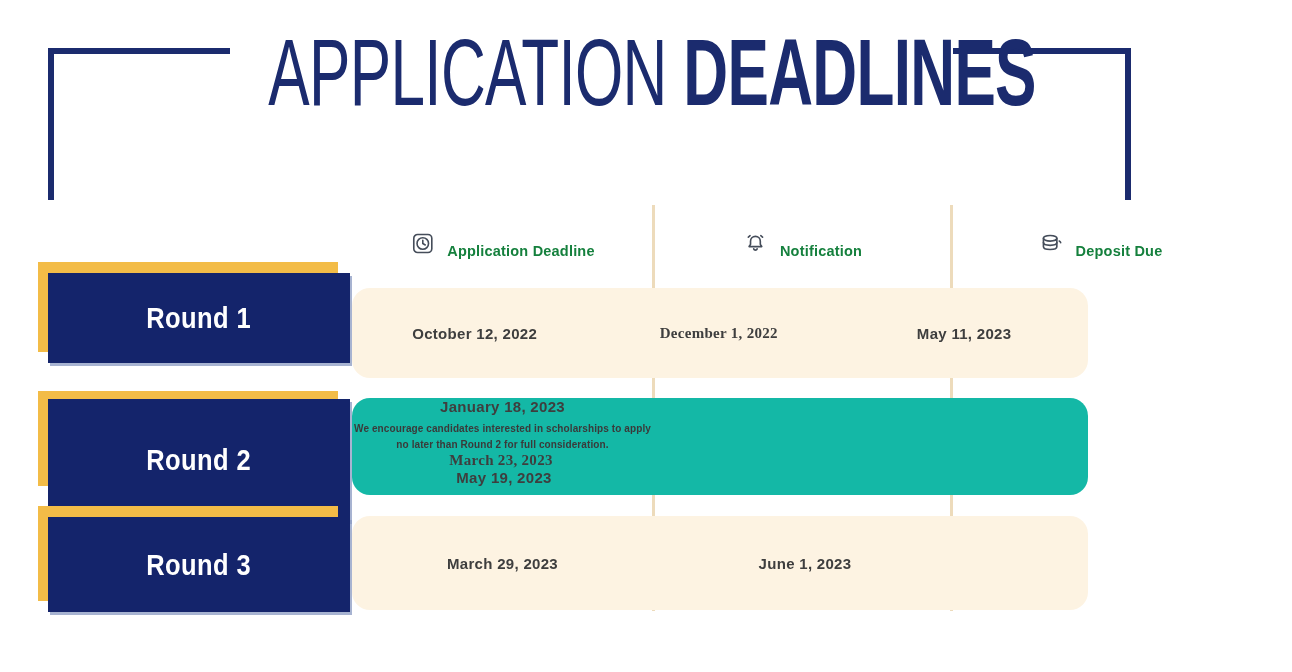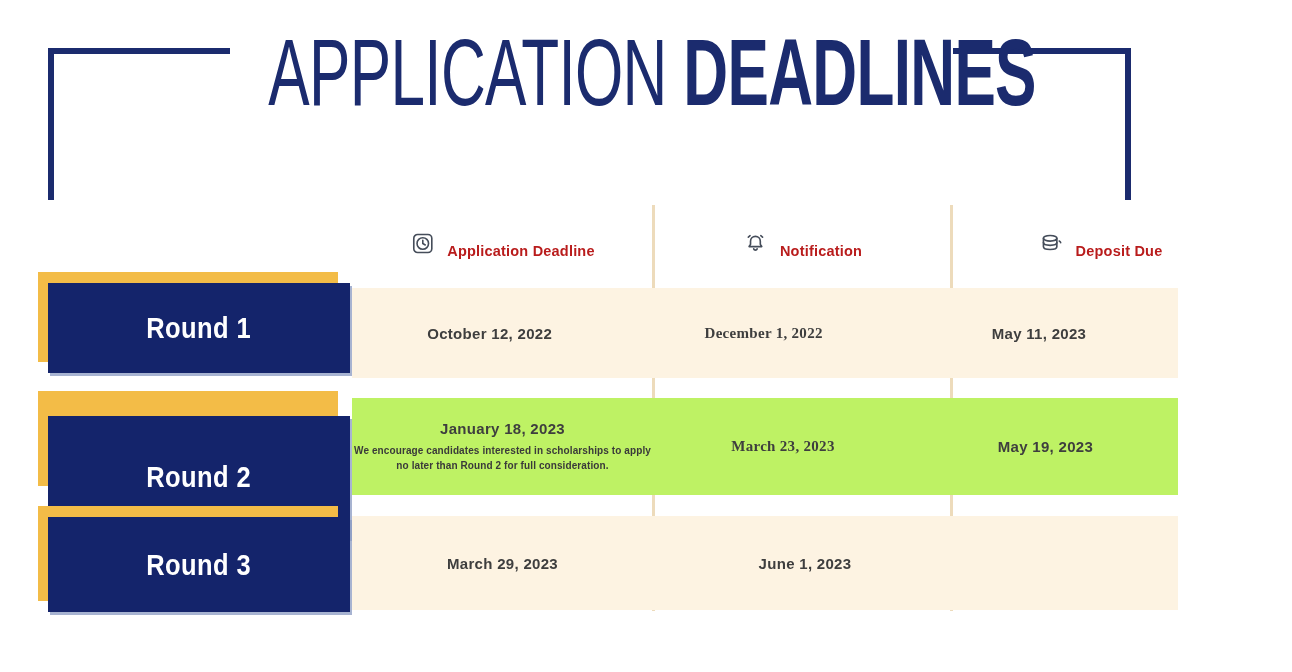--- a/index.html
+++ b/index.html
@@ -29,26 +29,26 @@
   .d1{ left:652px; }
   .d2{ left:950px; }
 
   
   .colhead{
     position:absolute; top:229px; transform:translateX(-50%);
     display:flex; align-items:center; gap:13px; height:28px;
   }
   .hicon{ width:23px; height:23px; color:#454d5a; display:inline-flex; }
   .hicon svg{ width:100%; height:100%; }
-  .hlabel{ font-size:14.5px; font-weight:700; color:#b91c1c; letter-spacing:.2px;margin-top:16px; }
+  .hlabel{ font-size:14.5px; font-weight:700; color:#15803d; letter-spacing:.2px;margin-top:16px; }
 
   
-  .rowbg{ position:absolute; left:352px; width:826px; display:flex; align-items:stretch; }
+  .rowbg{ position:absolute; left:352px; width:736px; display:flex; align-items:stretch;border-radius:18px; }
   .row-light{ background:#fdf3e2; }
-  .row-dark{ background:#bef264; }
+  .row-dark{ background:#14b8a6;flex-direction:column; }
   .cell{ display:flex; flex-direction:column; align-items:center; justify-content:center; text-align:center; }
   .c1{ width:301px; } .c2{ width:298px;font-family:Liberation Serif, serif; } .c3{ width:304px; }
   .date{ font-size:15px; font-weight:700; color:#3e3e3e; letter-spacing:.3px; }
   .note{ margin-top:6px; width:310px; font-size:10px; font-weight:600; color:#3a3a3a; line-height:1.55; letter-spacing:.1px; }
 
   
   .tab{ position:absolute; left:38px; width:314px; }
   .tab-gold{ position:absolute; left:0; top:0; width:300px; background:#f3bc47; }
   .tab-navy{
     position:absolute; left:10px; width:302px; background:#14246b;
@@ -135,30 +135,30 @@
 
   <div class="rowbg row-light" style="top:516px;height:94px">
     <div class="cell c1">
       <span class="date">March 29, 2023</span>
     </div>
     <div class="cell c3">
       <span class="date">June 1, 2023</span>
     </div>
   </div>
 
-  <div class="tab" style="top:272px;height:127px">
+  <div class="tab" style="top:262px;height:127px">
     <div class="tab-gold" style="height:90px"></div>
     <div class="tab-navy" style="top:11px;height:90px">
       <span>Round 1</span>
     </div>
   </div>
 
   <div class="tab" style="top:391px;height:106px">
     <div class="tab-gold" style="height:95px"></div>
-    <div class="tab-navy" style="top:25px;height:122px">
+    <div class="tab-navy" style="top:8px;height:122px">
       <span>Round 2</span>
     </div>
   </div>
 
   <div class="tab" style="top:506px;height:136px">
     <div class="tab-gold" style="height:95px"></div>
     <div class="tab-navy" style="top:11px;height:95px">
       <span>Round 3</span>
     </div>
   </div>

